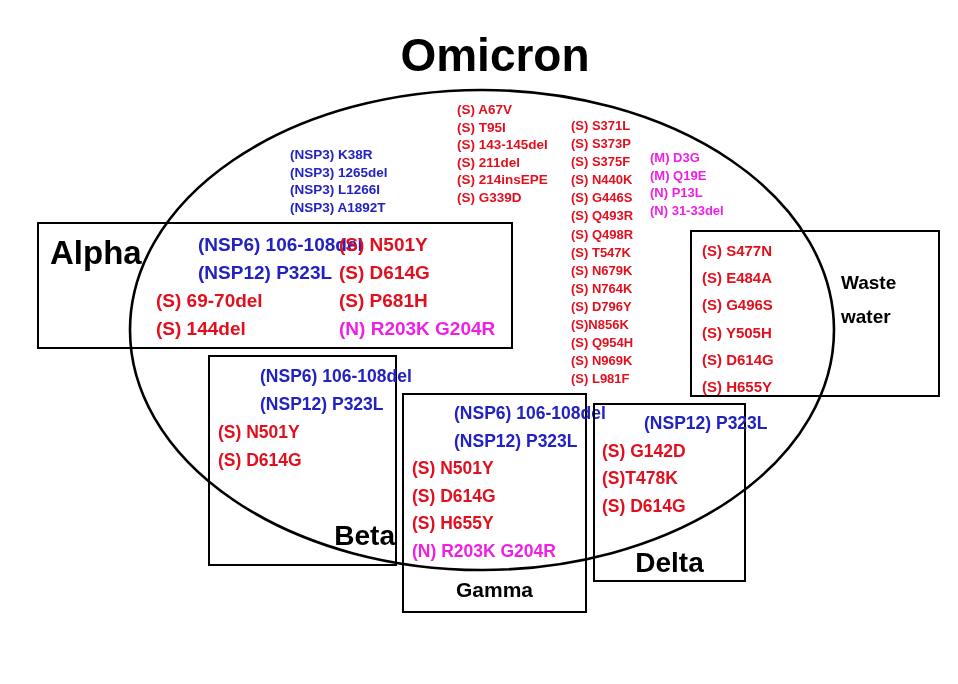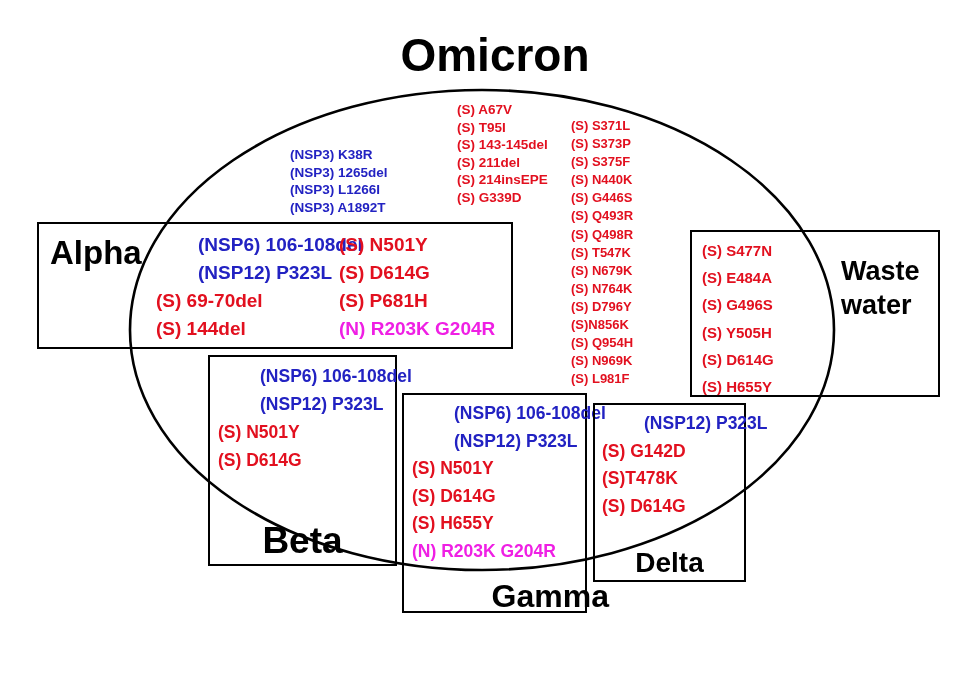--- a/index.html
+++ b/index.html
@@ -29,48 +29,49 @@
   .box{position:absolute;border:2.6px solid #000;box-sizing:border-box;background:transparent;padding-left:28px;}
   .boxlabel{position:absolute;color:#000;}
 
   .alpha-box {left:37px; top:222px;width:476px;height:127px;}
   .alpha-label{left:11px;top:10px;font-size:33px;}
   .alpha-c1  {left:117px;top:7px;font-size:19px;line-height:28px;}
   .alpha-c2  {left:300px;top:7px;font-size:19px;line-height:28px;}
 
   .waste-box {left:690px;top:230px;width:250px;height:167px;}
   .waste-items{left:10px;top:5px;font-size:15px;line-height:27.2px;}
-  .waste-label{left:149px;top:22px;font-size:27px;line-height:34px;}
+  .waste-label{left:149px;top:34px;font-size:19px;line-height:34px;}
 
   .beta-box  {left:208px;top:355px;width:189px;height:211px;}
   .beta-items{left:8px;top:5px;font-size:17.5px;line-height:28px;}
-  .beta-label{left:0;top:163px;width:100%;text-align:center;font-size:37px;}
+  .beta-label{left:0;top:163px;width:100%;text-align:right;font-size:28px;}
 
   .gamma-box {left:402px;top:393px;width:185px;height:220px;}
   .gamma-items{left:8px;top:5px;font-size:17.5px;line-height:27.6px;}
-  .gamma-label{left:0;top:183px;width:100%;text-align:right;font-size:32px;margin-left:24px;}
+  .gamma-label{left:0;top:183px;width:100%;text-align:center;font-size:21px;}
 
   .delta-box {left:593px;top:403px;width:153px;height:179px;}
   .delta-items{left:7px;top:5px;font-size:17.5px;line-height:27.6px;}
   .delta-label{left:0;top:142px;width:100%;text-align:center;font-size:28px;}
 </style>
 </head>
 <body>
 
 <div id="stage">
 
   <svg id="ellipse-svg" width="958" height="684" viewBox="0 0 958 684">
     <ellipse cx="482" cy="330" rx="352" ry="240" fill="none" stroke="#000" stroke-width="2.6"></ellipse>
   </svg>
 
   <h1 class="title">Omicron</h1>
 
   <div class="col nsp3-col"><div class="line c-blue">(NSP3) K38R</div><div class="line c-blue">(NSP3) 1265del</div><div class="line c-blue">(NSP3) L1266I</div><div class="line c-blue">(NSP3) A1892T</div></div>
   <div class="col s-top-col"><div class="line c-red">(S) A67V</div><div class="line c-red">(S) T95I</div><div class="line c-red">(S) 143-145del</div><div class="line c-red">(S) 211del</div><div class="line c-red">(S) 214insEPE</div><div class="line c-red">(S) G339D</div></div>
   <div class="col s-tall-col"><div class="line c-red">(S) S371L</div><div class="line c-red">(S) S373P</div><div class="line c-red">(S) S375F</div><div class="line c-red">(S) N440K</div><div class="line c-red">(S) G446S</div><div class="line c-red">(S) Q493R</div><div class="line c-red">(S) Q498R</div><div class="line c-red">(S) T547K</div><div class="line c-red">(S) N679K</div><div class="line c-red">(S) N764K</div><div class="line c-red">(S) D796Y</div><div class="line c-red">(S)N856K</div><div class="line c-red">(S) Q954H</div><div class="line c-red">(S) N969K</div><div class="line c-red">(S) L981F</div></div>
+  <div class="col mn-col"><div class="line c-magenta">(M) D3G</div><div class="line c-magenta">(M) Q19E</div><div class="line c-magenta">(N) P13L</div><div class="line c-magenta">(N) 31-33del</div></div>
 
   <div class="box alpha-box">
     <div class="boxlabel alpha-label">Alpha</div>
     <div class="col alpha-c1"><div class="line c-blue">(NSP6) 106-108del</div><div class="line c-blue">(NSP12) P323L</div><div class="line c-red">(S) 69-70del</div><div class="line c-red">(S) 144del</div></div>
     <div class="col alpha-c2"><div class="line c-red">(S) N501Y</div><div class="line c-red">(S) D614G</div><div class="line c-red">(S) P681H</div><div class="line c-magenta">(N) R203K G204R</div></div>
   </div>
 
   <div class="box waste-box">
     <div class="col waste-items"><div class="line c-red">(S) S477N</div><div class="line c-red">(S) E484A</div><div class="line c-red">(S) G496S</div><div class="line c-red">(S) Y505H</div><div class="line c-red">(S) D614G</div><div class="line c-red">(S) H655Y</div></div>
     <div class="boxlabel waste-label">

